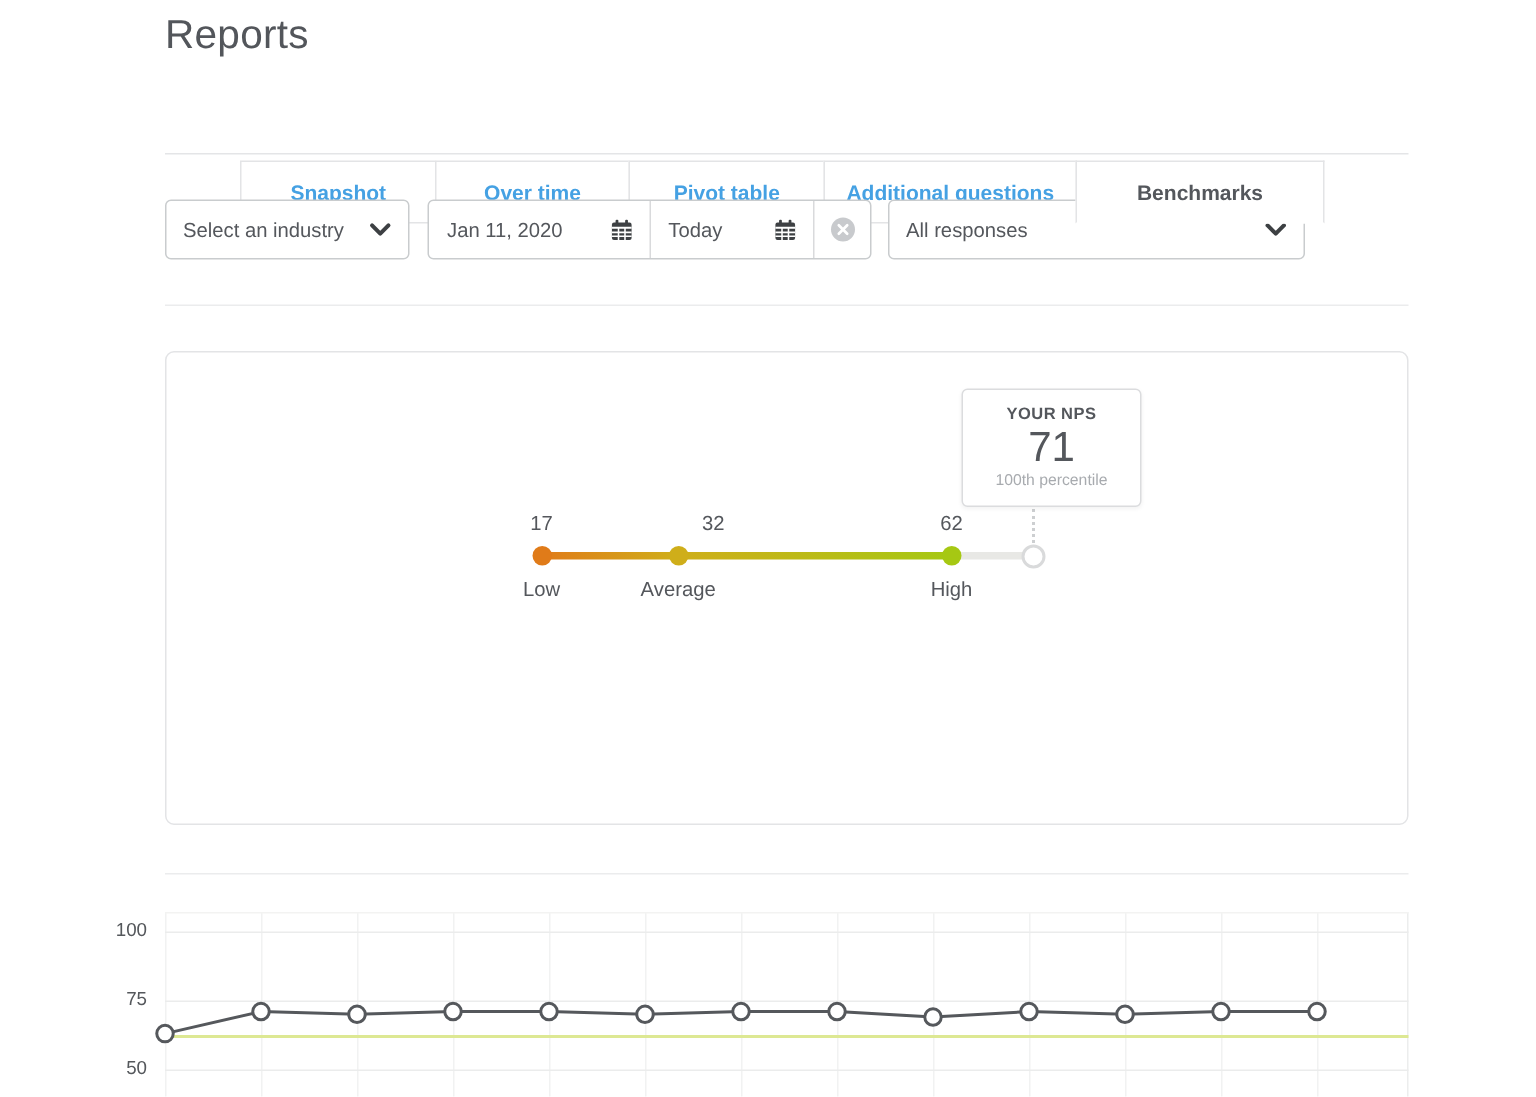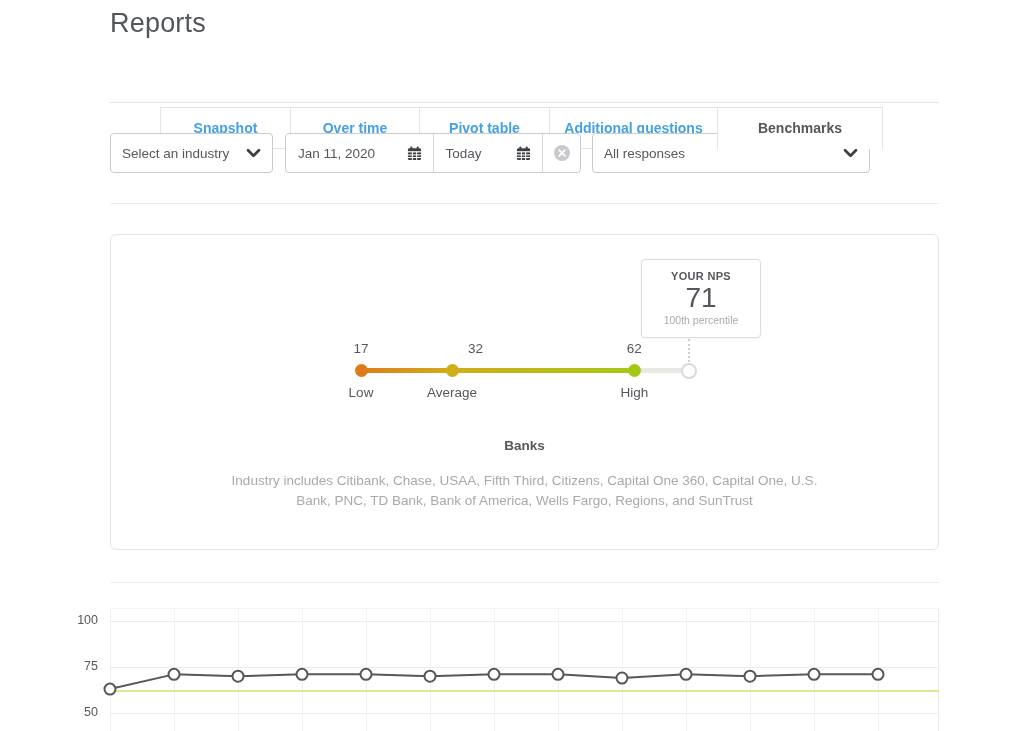--- a/index.html
+++ b/index.html
@@ -151,22 +151,20 @@
       <div class="scale-dot" style="left: 243.5px; background: rgb(224, 123, 25);"></div>
       <div class="scale-label" style="left: 205px;">Low</div>
       <div class="scale-num" style="left: 312px; text-align: right;">32</div>
       <div class="scale-dot" style="left: 334.611px; background: rgb(207, 174, 26);"></div>
       <div class="scale-label" style="left: 296.111px;">Average</div>
       <div class="scale-num" style="left: 493.333px;">62</div>
       <div class="scale-dot" style="left: 516.833px; background: rgb(166, 200, 19);"></div>
       <div class="scale-label" style="left: 478.333px;">High</div>
       <div class="scale-marker" style="left: 570px;"></div>
     </div>
-  <div class="industry-name">Banks</div>
-  <div class="industry-desc">Industry includes Citibank, Chase, USAA, Fifth Third, Citizens, Capital One 360, Capital One, U.S. Bank, PNC, TD Bank, Bank of America, Wells Fargo, Regions, and SunTrust</div>
 </div>
 
 <div class="divider" style="top:582px"></div>
 
 <div class="chart-section">
   <div id="ylabels">
       <div class="ytick" style="top: 5px;">100</div>
       <div class="ytick" style="top: 51px;">75</div>
       <div class="ytick" style="top: 97px;">50</div>
     </div>

